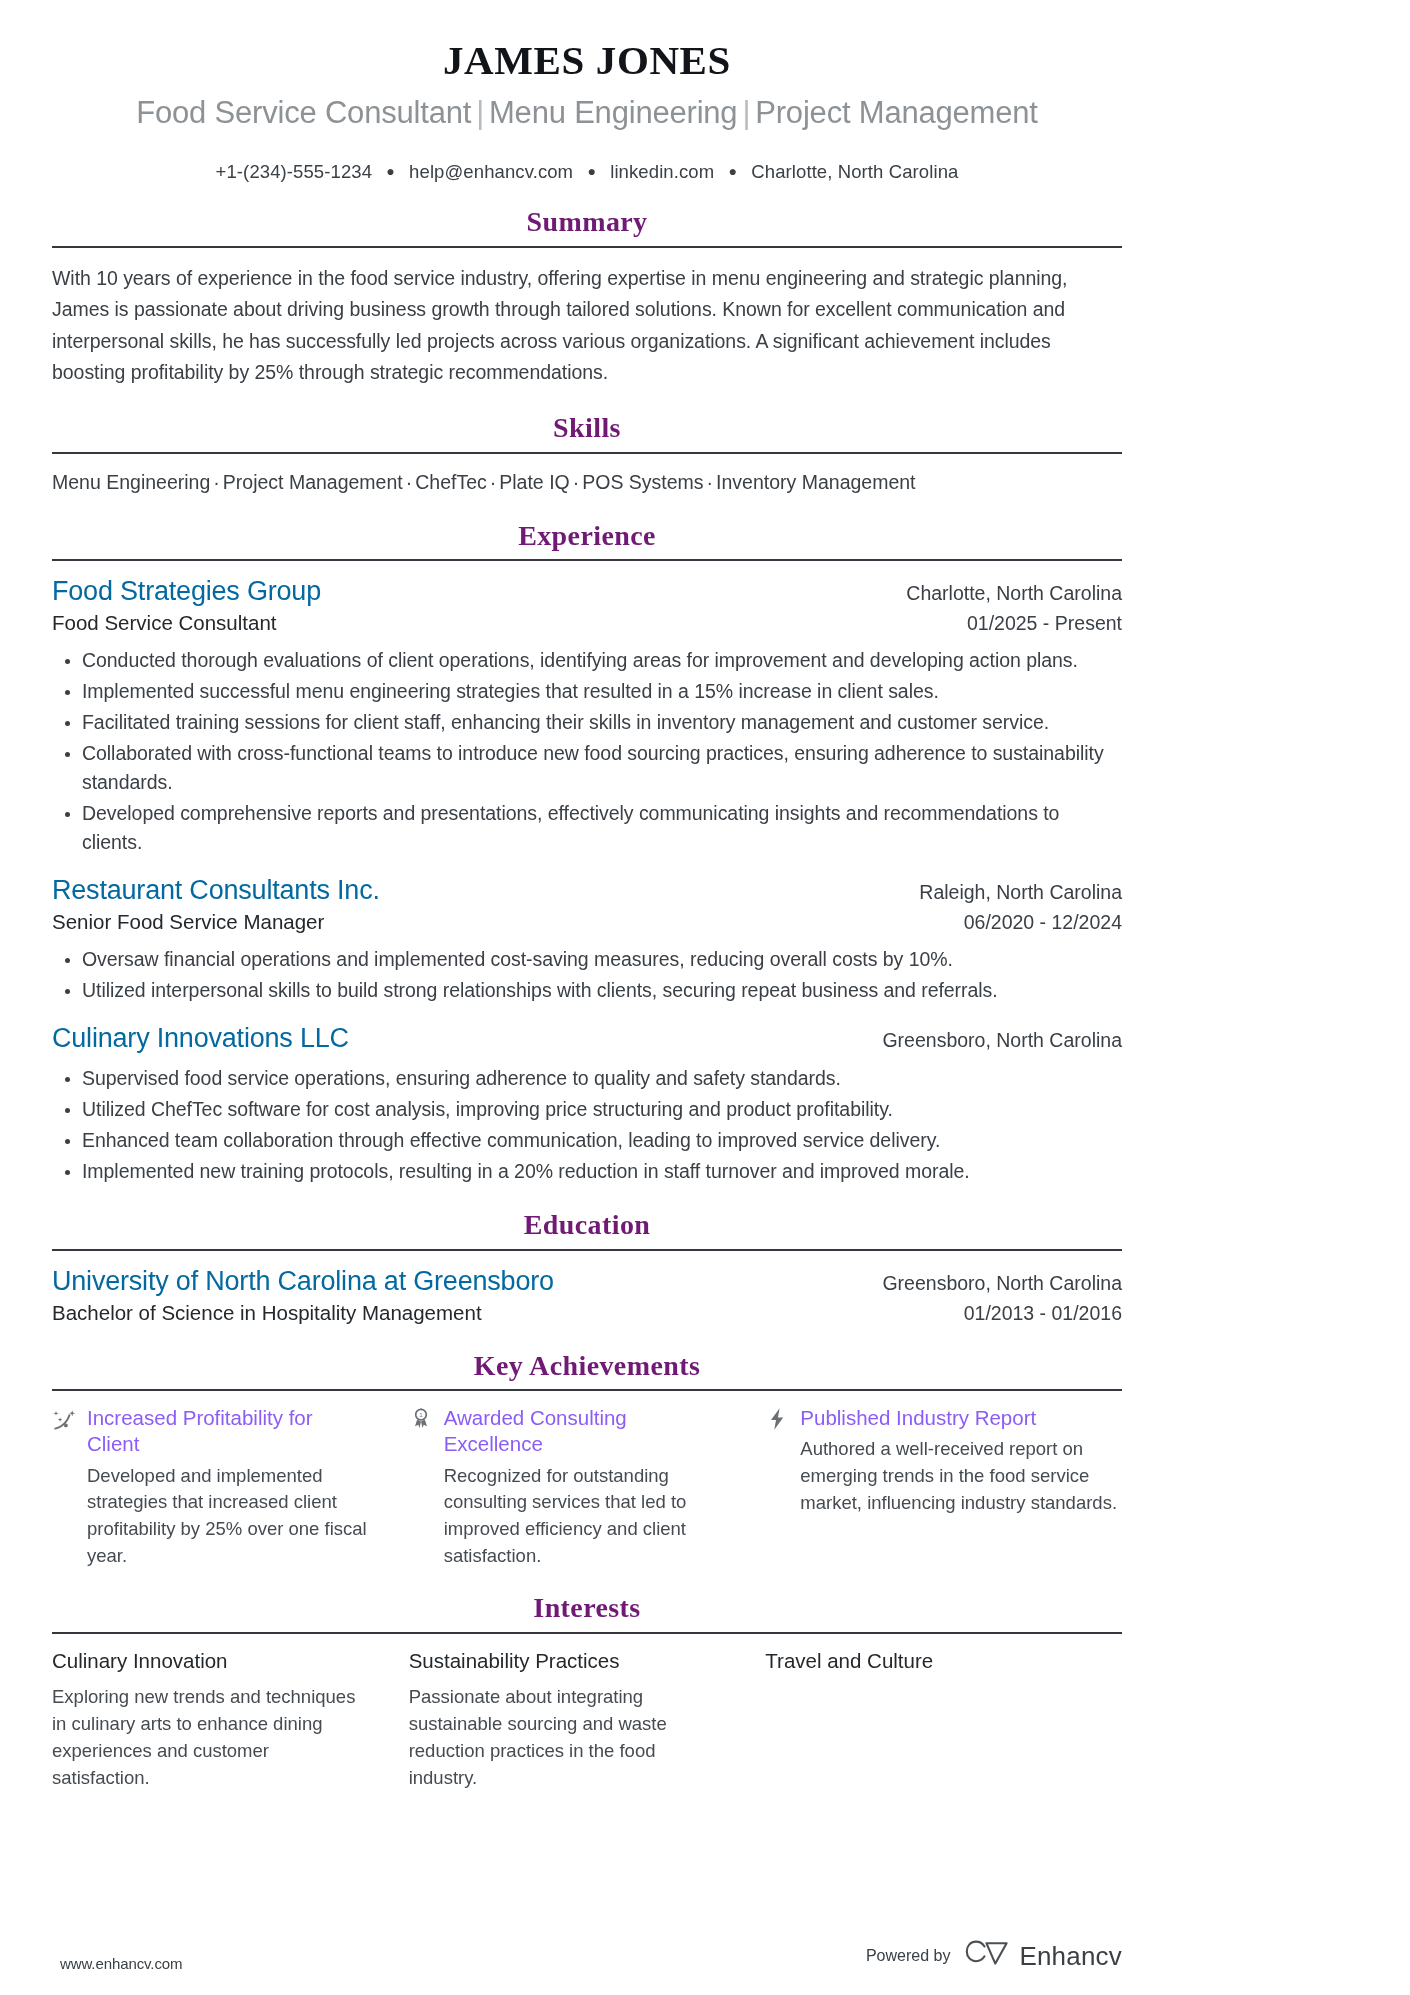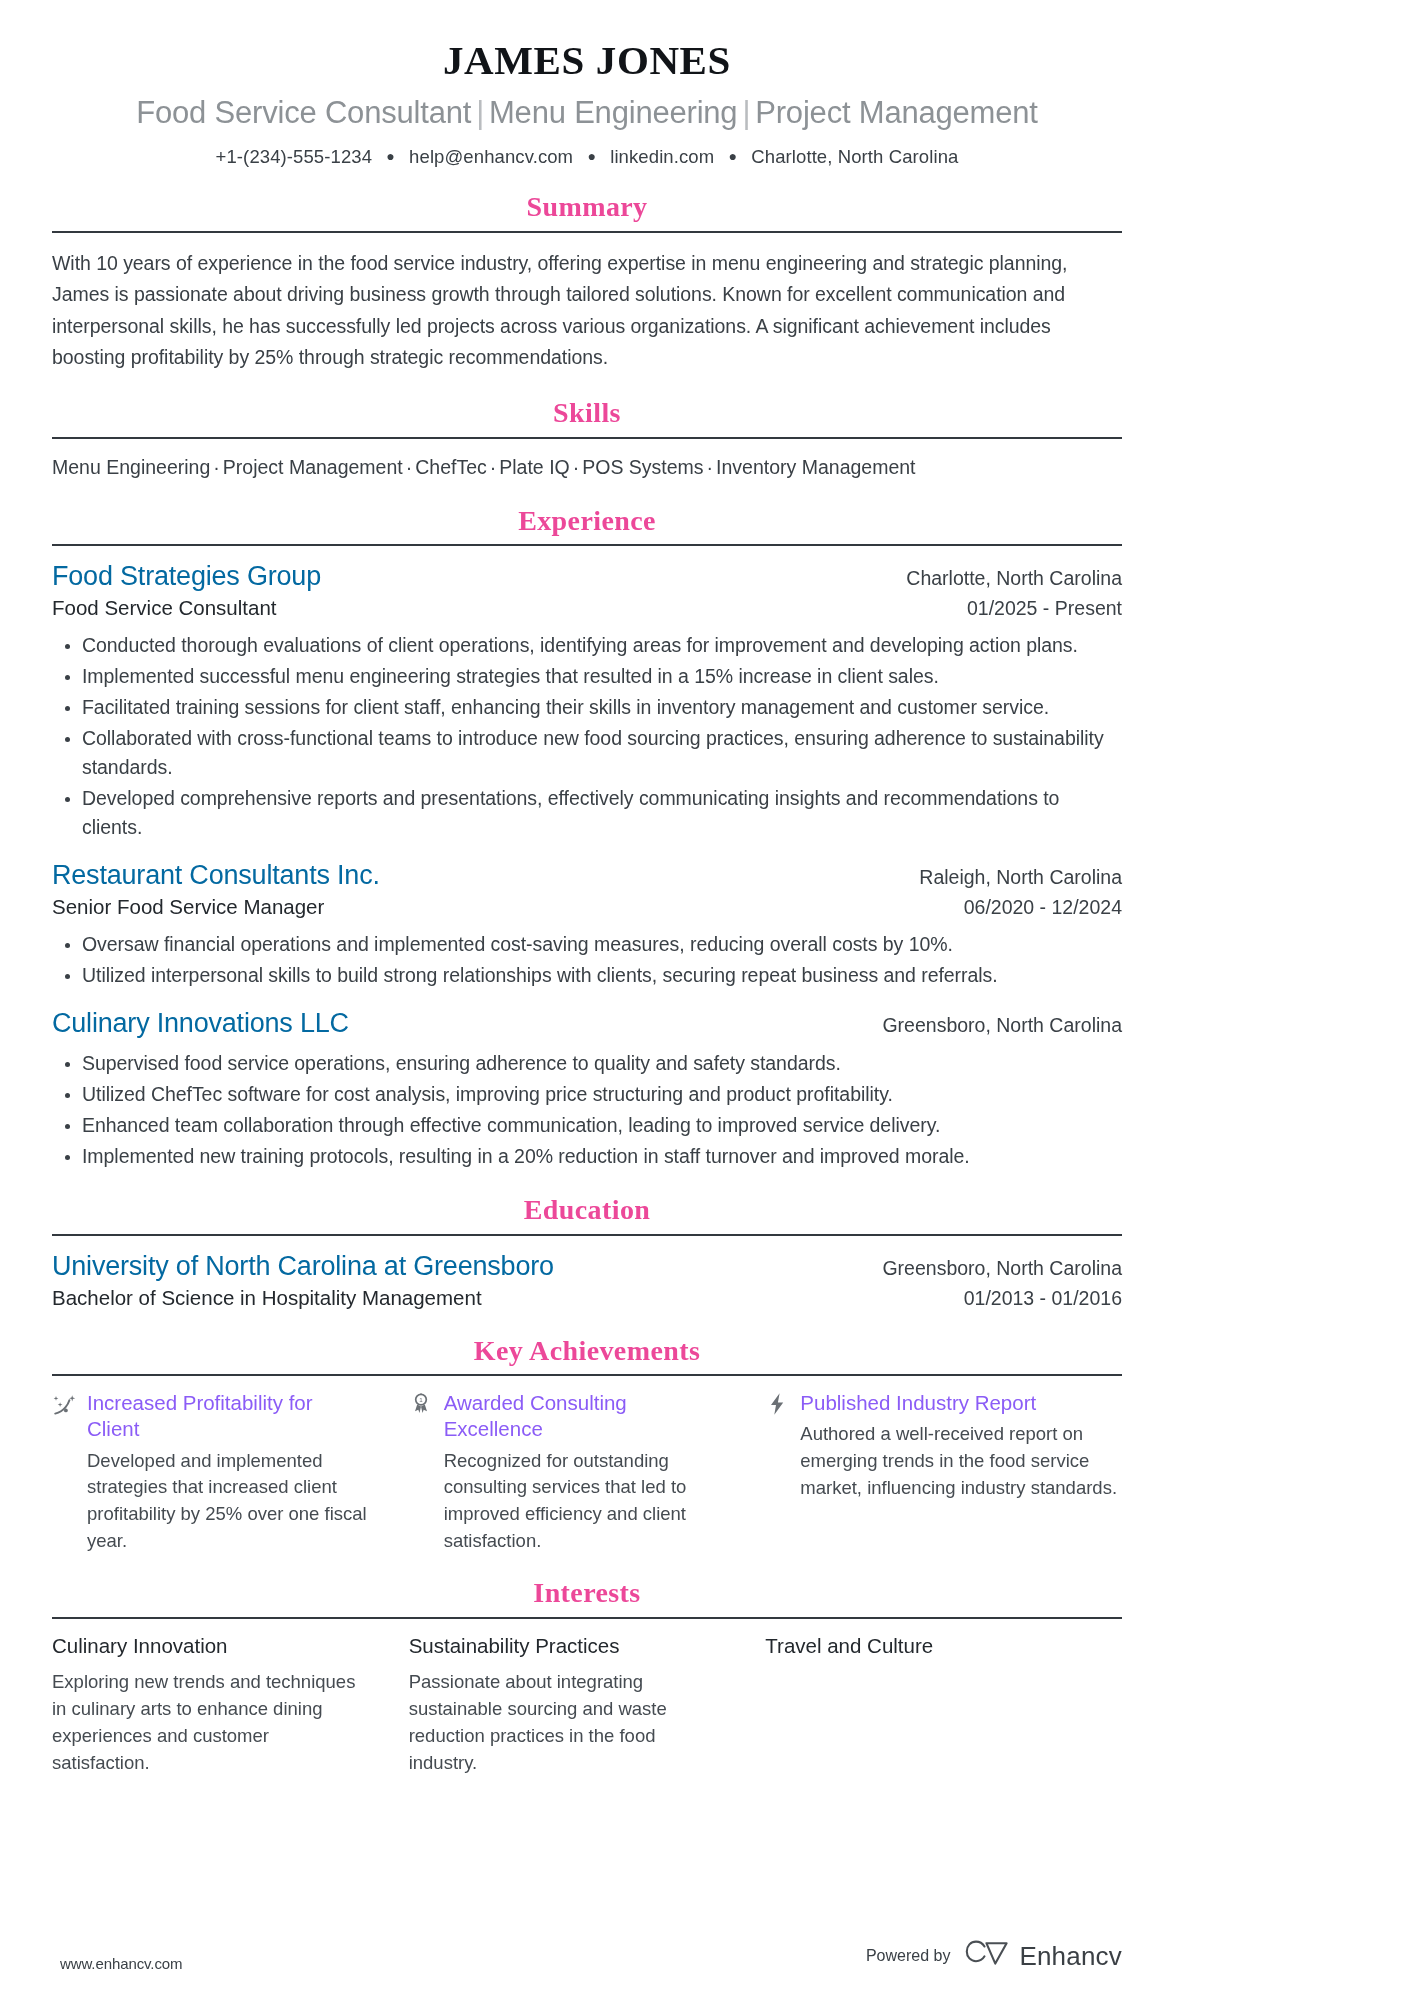--- a/index.html
+++ b/index.html
@@ -44,21 +44,21 @@
     color: #8d9296;
     line-height: 1.22;
     letter-spacing: -0.2px;
   }
   .headline .sep {
     color: #b9bcbf;
     font-weight: 300;
     padding: 0 5px;
   }
   .contact-line {
-    margin-top: 13px;
+    margin-top: 28px;
     font-size: 18.5px;
     color: #3a4046;
     line-height: 1.25;
     letter-spacing: 0.1px;
   }
   .contact-line .dot {
     display: inline-block;
     padding: 0 9px;
     color: #3a4046;
     position: relative;
@@ -66,21 +66,21 @@
     font-size: 14px;
   }
 
   
   .section { margin-top: 22px; }
   .section-title {
     text-align: center;
     font-family: "Liberation Serif", serif;
     font-weight: bold;
     font-size: 28px;
-    color: #ec4899;
+    color: #701a75;
     letter-spacing: 0.4px;
     line-height: 1.2;
   }
   .rule {
     border: 0;
     border-top: 2.4px solid #33393f;
     margin-top: 7px;
   }
 
   

